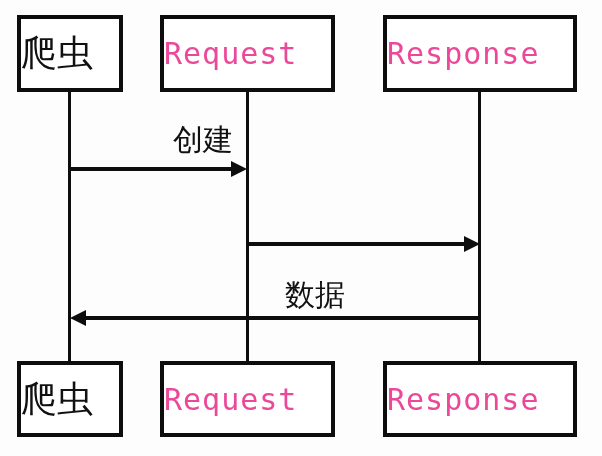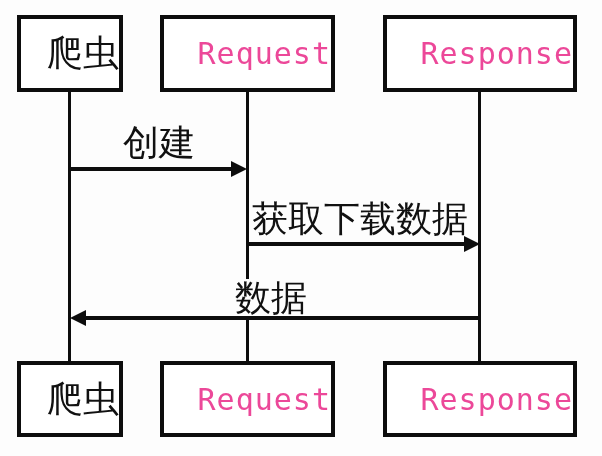--- a/index.html
+++ b/index.html
@@ -15,21 +15,21 @@
     overflow: hidden;
     font-family: "DejaVu Sans", "Liberation Sans", sans-serif;
   }
   .actor-box {
     position: absolute;
     box-sizing: border-box;
     border: 4px solid #0d0d0d;
     background: #ffffff;
     display: flex;
     align-items: center;
-    justify-content: flex-end;
+    justify-content: flex-start;
   }
   .label-cjk {
     font-family: "DejaVu Sans", "Liberation Sans", sans-serif;
     font-size: 36px;
     color: #111111;
     white-space: nowrap;
   }
   .label-latin {
     font-family: "DejaVu Sans Mono", "Liberation Mono", monospace;
     font-size: 30px;
@@ -62,26 +62,27 @@
     width: 0;
     height: 0;
     border-top: 8px solid transparent;
     border-bottom: 8px solid transparent;
     border-right: 16px solid #0d0d0d;
   }
   .msg-label {
     position: absolute;
     transform: translateX(-50%);
     font-family: "DejaVu Sans", "Liberation Sans", sans-serif;
-    font-size: 36px;
+    font-size: 30px;
     line-height: 1.05;
     color: #111111;
     background: #fdfdfd;
     padding: 0 3px;
     white-space: nowrap;
+    margin-left: 44px;
   }
 </style>
 </head>
 <body>
 
 <div class="stage">
 
   <div class="actor-box" style="left:17px; top:15px; width:106px; height:77px;">
     <span class="label-cjk">爬虫</span>
   </div>
@@ -93,21 +94,20 @@
   </div>
 
   <div class="lifeline" style="left:68px;"></div>
   <div class="lifeline" style="left:246px;"></div>
   <div class="lifeline" style="left:478px;"></div>
 
   <div class="msg-label" style="left:159px; top:124px;">创建</div>
   <div class="msg-line" style="left:70px; top:167px; width:162px;"></div>
   <div class="arrow-right" style="left:231px; top:161px;"></div>
 
-  <div class="msg-label" style="left:360px; top:200px;">获取下载数据</div>
   <div class="msg-line" style="left:247px; top:242px; width:218px;"></div>
   <div class="arrow-right" style="left:464px; top:236px;"></div>
 
   <div class="msg-label" style="left:271px; top:279px;">数据</div>
   <div class="msg-line" style="left:85px; top:316px; width:395px;"></div>
   <div class="arrow-left" style="left:70px; top:310px;"></div>
 
   <div class="actor-box" style="left:17px; top:361px; width:106px; height:76px;">
     <span class="label-cjk">爬虫</span>
   </div>

